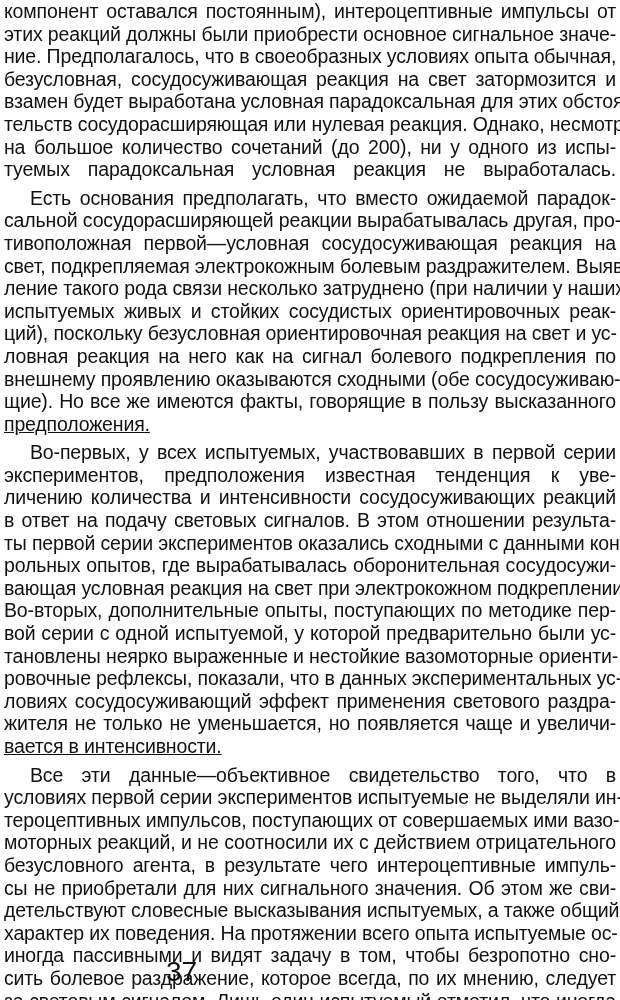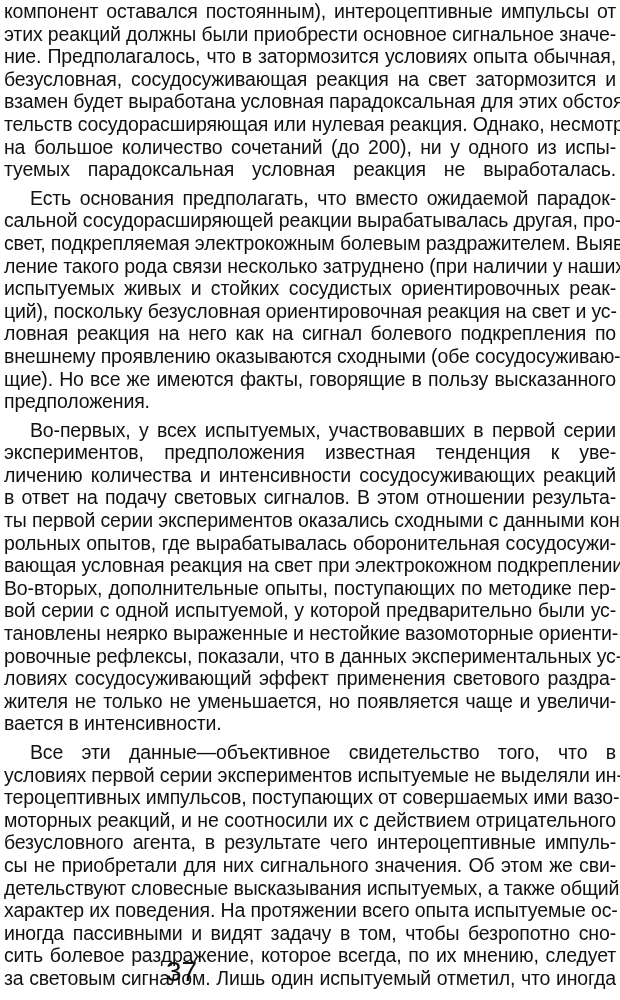--- a/index.html
+++ b/index.html
@@ -13,49 +13,50 @@
   .text-block {
     position: absolute; left: 4px; top: 0px; width: 612px;
     font-size: 19.5px; line-height: 22.6px;
     letter-spacing: -0.15px;
   }
   .line {
     display: block; white-space: nowrap;
     text-align: justify; text-align-last: justify;
     height: 22.6px; overflow: visible;
   }
-  .line.last { text-align-last: left; }
+  .line.last { text-align-last: left; text-decoration: underline; }
   .line.indent { padding-left: 26px; }
   .para { display: block; }
   .para-gap { height: 6px; }
   .page-number {
     position: absolute; left: 166px; top: 956px;
     font-size: 28px; color: #111111;
     font-family: "Liberation Sans", "DejaVu Sans", sans-serif;
   }
 </style>
 </head>
 <body>
 
 <div class="page">
   <div class="text-block" id="text-block">
       <div class="para">
         <span class="line">компонент оставался постоянным), интероцептивные импульсы от</span>
         <span class="line">этих реакций должны были приобрести основное сигнальное значе-</span>
-        <span class="line">ние. Предполагалось, что в затормозится условиях опыта обычная,</span>
+        <span class="line">ние. Предполагалось, что в своеобразных условиях опыта обычная,</span>
         <span class="line">безусловная, сосудосуживающая реакция на свет затормозится и</span>
         <span class="line">взамен будет выработана условная парадоксальная для этих обстоя-</span>
         <span class="line">тельств сосудорасширяющая или нулевая реакция. Однако, несмотря</span>
         <span class="line">на большое количество сочетаний (до 200), ни у одного из испы-</span>
         <span class="line">туемых парадоксальная условная реакция не выработалась.</span>
       </div>
       <div class="para-gap"></div>
       <div class="para">
         <span class="line indent">Есть основания предполагать, что вместо ожидаемой парадок-</span>
         <span class="line">сальной сосудорасширяющей реакции вырабатывалась другая, про-</span>
+        <span class="line">тивоположная первой—условная сосудосуживающая реакция на</span>
         <span class="line">свет, подкрепляемая электрокожным болевым раздражителем. Выяв-</span>
         <span class="line">ление такого рода связи несколько затруднено (при наличии у наших</span>
         <span class="line">испытуемых живых и стойких сосудистых ориентировочных реак-</span>
         <span class="line">ций), поскольку безусловная ориентировочная реакция на свет и ус-</span>
         <span class="line">ловная реакция на него как на сигнал болевого подкрепления по</span>
         <span class="line">внешнему проявлению оказываются сходными (обе сосудосуживаю-</span>
         <span class="line">щие). Но все же имеются факты, говорящие в пользу высказанного</span>
         <span class="line last">предположения.</span>
       </div>
       <div class="para-gap"></div>

